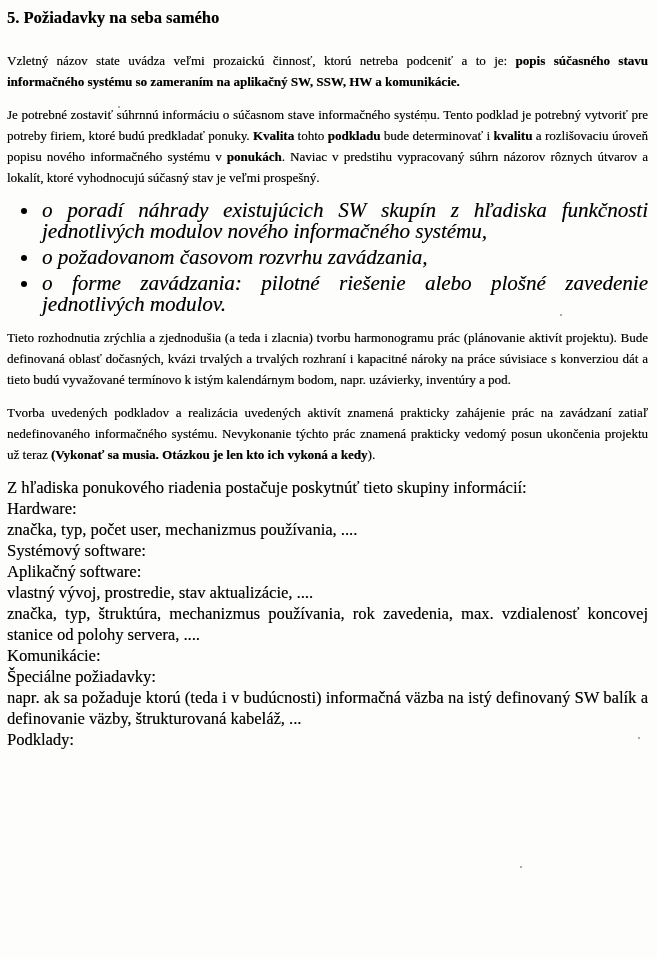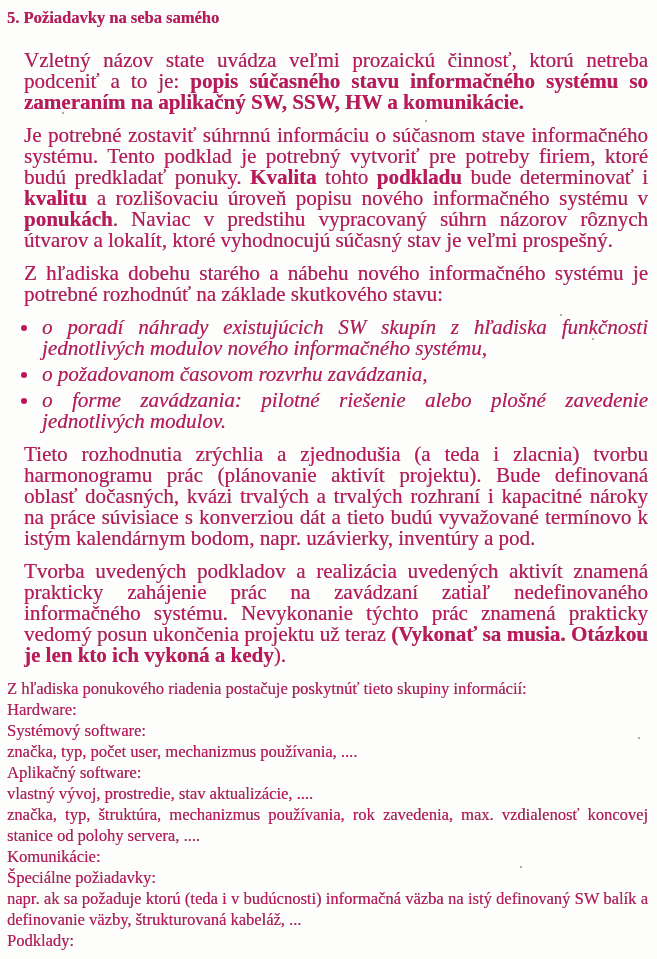--- a/index.html
+++ b/index.html
@@ -9,35 +9,35 @@
   }
   .page {
     position: relative;
     width: 657px;
     height: 959px;
     background: #fdfdfb;
     box-sizing: border-box;
     padding: 7px 9px 0 7px;
     overflow: hidden;
     font-family: "Liberation Serif", "DejaVu Serif", serif;
-    color: #be185d;
+    color: #000000;
     
     text-shadow: 0.3px 0 0 rgba(0,0,0,0.45);
   }
   .heading {
     font-size: 16.5px;
     font-weight: 700;
     margin: 0 0 22px 0;
     line-height: 21px;
   }
   .para {
-    font-size: 21px;
+    font-size: 13px;
     line-height: 21px;
     text-align: justify;
-    margin: 0 0 12px 17px;
+    margin: 0 0 12px 0;
   }
   .para b { font-weight: 700; }
   .bullet-list {
     margin: 0 0 12px 0;
     padding: 0 0 0 33px;
     list-style: disc;
   }
   .bullet-list li {
     font-size: 21px;
     line-height: 21px;
@@ -65,39 +65,38 @@
 <body>
 
 <div class="page">
 
   <div class="heading">5. Požiadavky na seba samého</div>
 
   <p class="para"><span>Vzletný názov state uvádza veľmi prozaickú činnosť, ktorú netreba podceniť a to je: </span><b>popis súčasného stavu informačného systému so zameraním na aplikačný SW, SSW, HW a komunikácie.</b></p>
 
   <p class="para"><span>Je potrebné zostaviť súhrnnú informáciu o súčasnom stave informačného systému. Tento podklad je potrebný vytvoriť pre potreby firiem, ktoré budú predkladať ponuky. </span><b>Kvalita</b><span> tohto </span><b>podkladu</b><span> bude determinovať i </span><b>kvalitu</b><span> a rozlišovaciu úroveň popisu nového informačného systému v </span><b>ponukách</b><span>. Naviac v predstihu vypracovaný súhrn názorov rôznych útvarov a lokalít, ktoré vyhodnocujú súčasný stav je veľmi prospešný.</span></p>
 
-  <p class="para">Z hľadiska dobehu starého a nábehu nového informačného systému je potrebné rozhodnúť na základe skutkového stavu:</p>
 
   <ul class="bullet-list">
     <li>o poradí náhrady existujúcich SW skupín z hľadiska funkčnosti jednotlivých modulov nového informačného systému,</li>
     <li>o požadovanom časovom rozvrhu zavádzania,</li>
     <li>o forme zavádzania: pilotné riešenie alebo plošné zavedenie jednotlivých modulov.</li>
   </ul>
 
   <p class="para">Tieto rozhodnutia zrýchlia a zjednodušia (a teda i zlacnia) tvorbu harmonogramu prác (plánovanie aktivít projektu). Bude definovaná oblasť dočasných, kvázi trvalých a trvalých rozhraní i kapacitné nároky na práce súvisiace s konverziou dát a tieto budú vyvažované termínovo k istým kalendárnym bodom, napr. uzávierky, inventúry a pod.</p>
 
   <p class="para"><span>Tvorba uvedených podkladov a realizácia uvedených aktivít znamená prakticky zahájenie prác na zavádzaní zatiaľ nedefinovaného informačného systému. Nevykonanie týchto prác znamená prakticky vedomý posun ukončenia projektu už teraz </span><b>(Vykonať sa musia. Otázkou je len kto ich vykoná a kedy</b><span>).</span></p>
 
   <div class="info-section">
     <p class="info-line">Z hľadiska ponukového riadenia postačuje poskytnúť tieto skupiny informácií:</p>
 
     <p class="info-line">Hardware:</p>
 
+    <p class="info-line">značka, typ, počet user, mechanizmus používania, ....</p>
     <p class="info-line">Systémový software:</p>
-    <p class="info-line">značka, typ, počet user, mechanizmus používania, ....</p>
 
     <p class="info-line">Aplikačný software:</p>
     <p class="info-line">vlastný vývoj, prostredie, stav aktualizácie, ....</p>
 
     <p class="info-line">značka, typ, štruktúra, mechanizmus používania, rok zavedenia, max. vzdialenosť koncovej stanice od polohy servera, ....</p>
     <p class="info-line">Komunikácie:</p>
 
     <p class="info-line">Špeciálne požiadavky:</p>
     <p class="info-line">napr. ak sa požaduje ktorú (teda i v budúcnosti) informačná väzba na istý definovaný SW balík a definovanie väzby, štrukturovaná kabeláž, ...</p>
 

